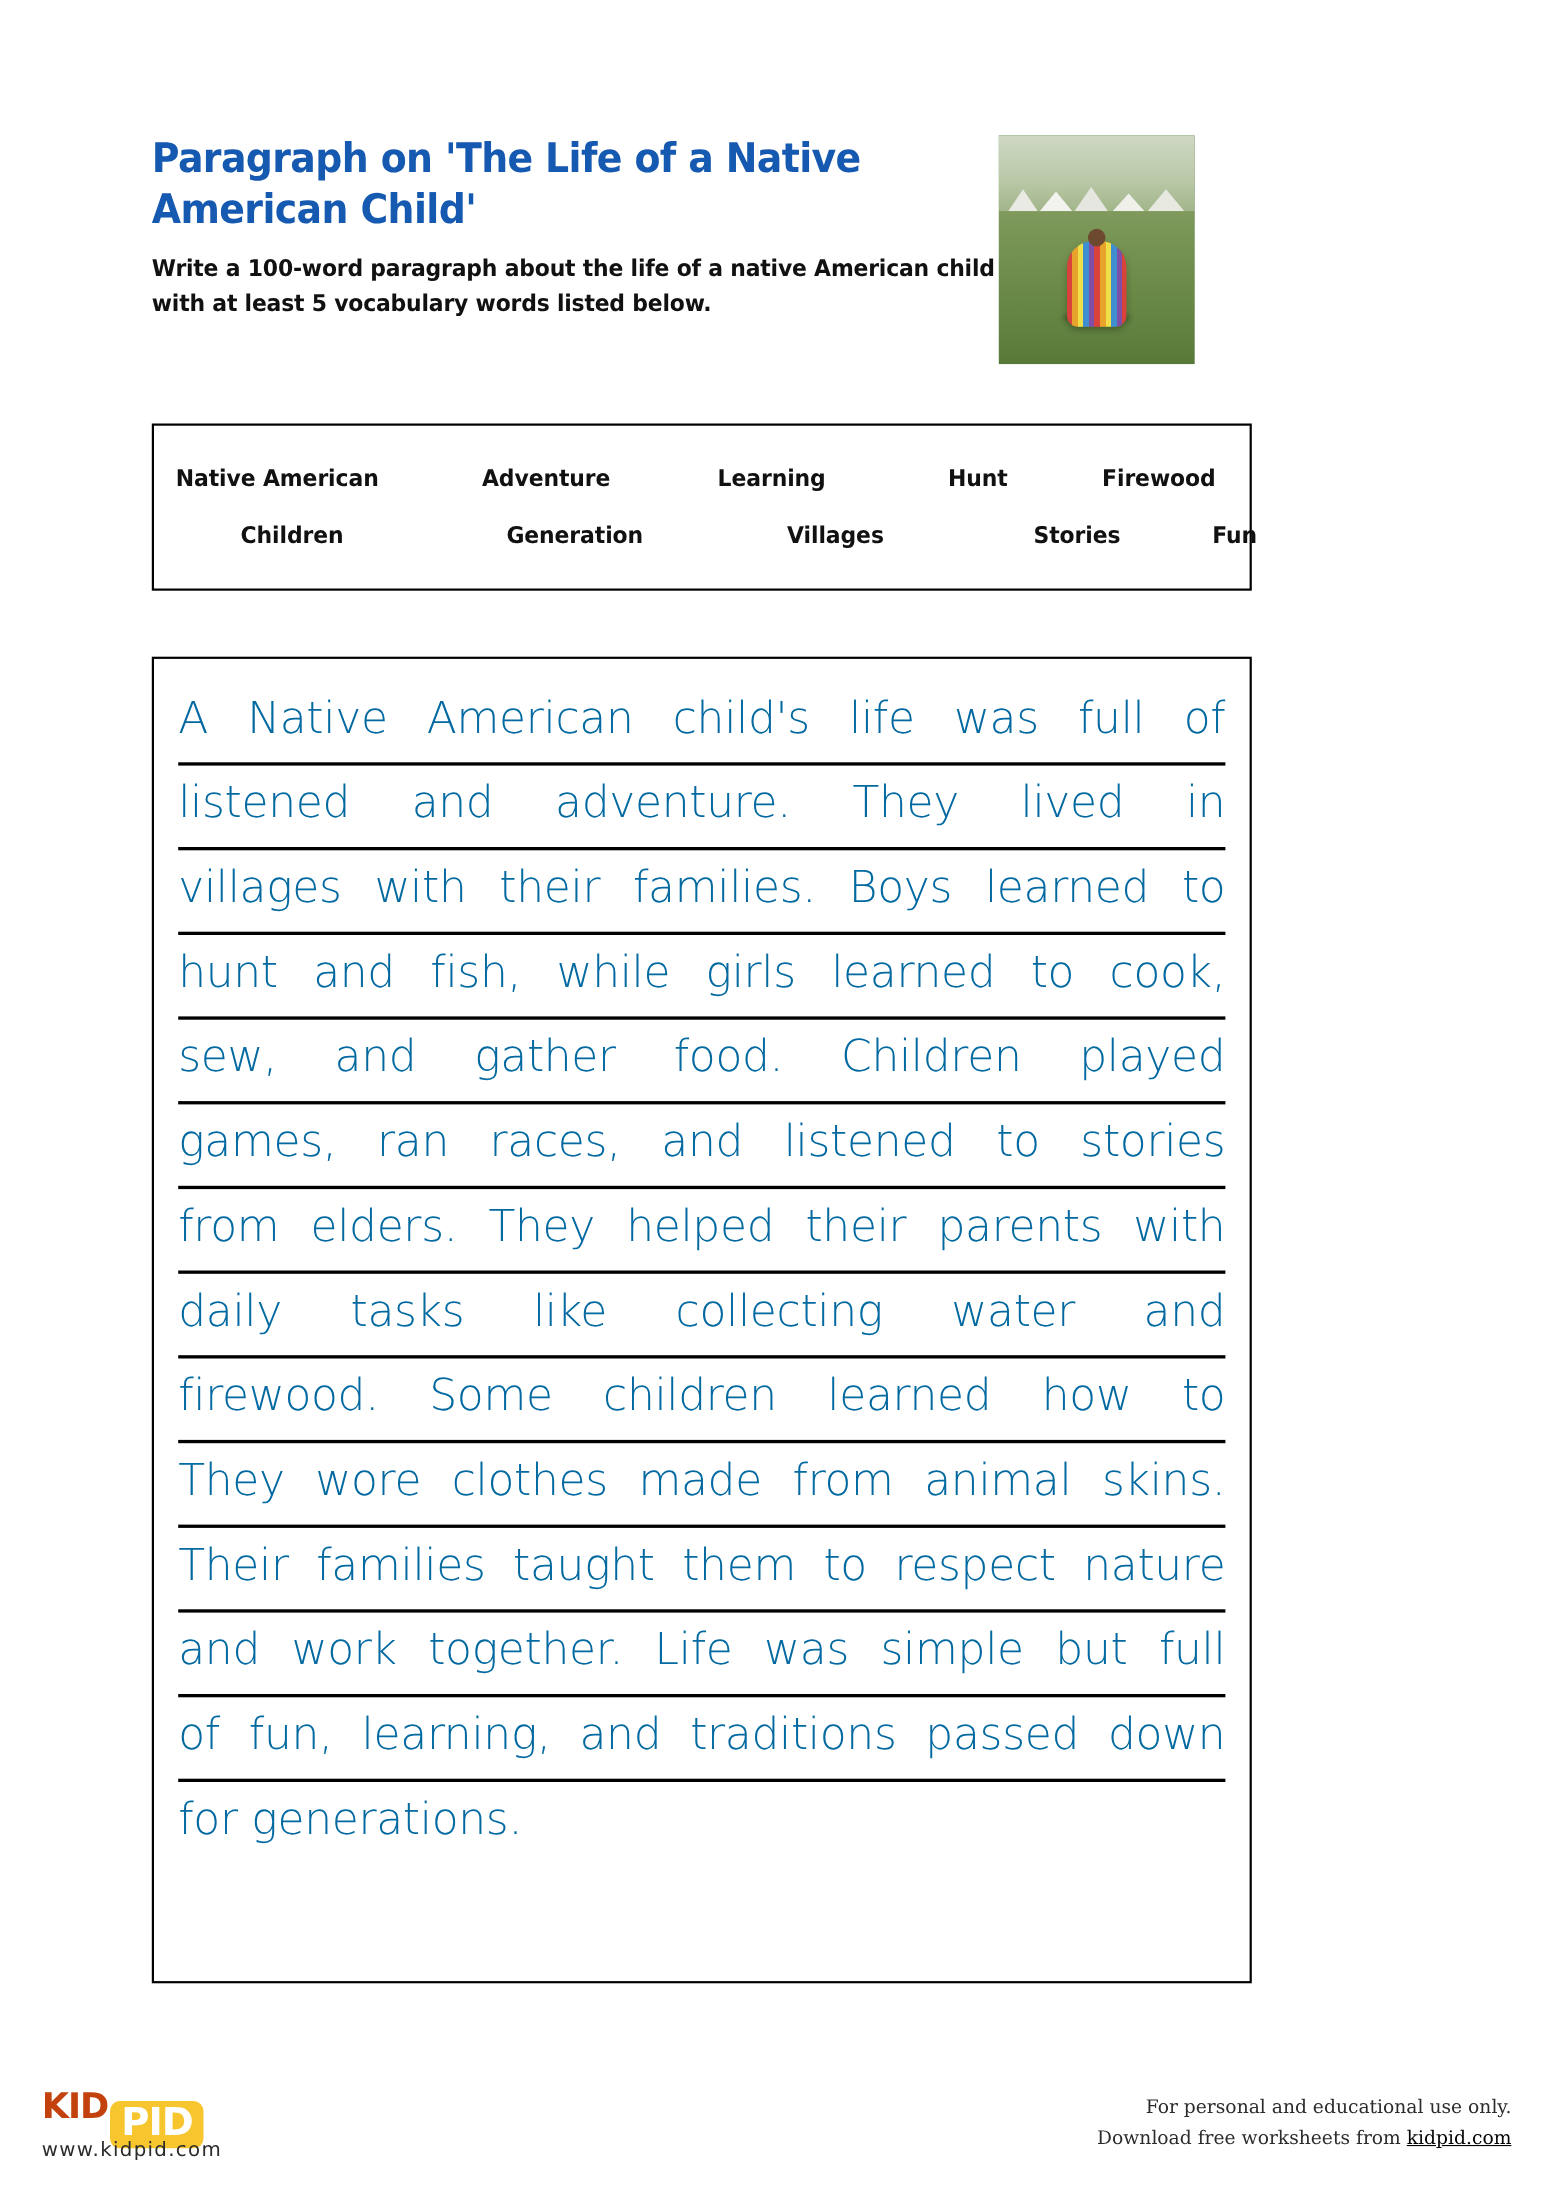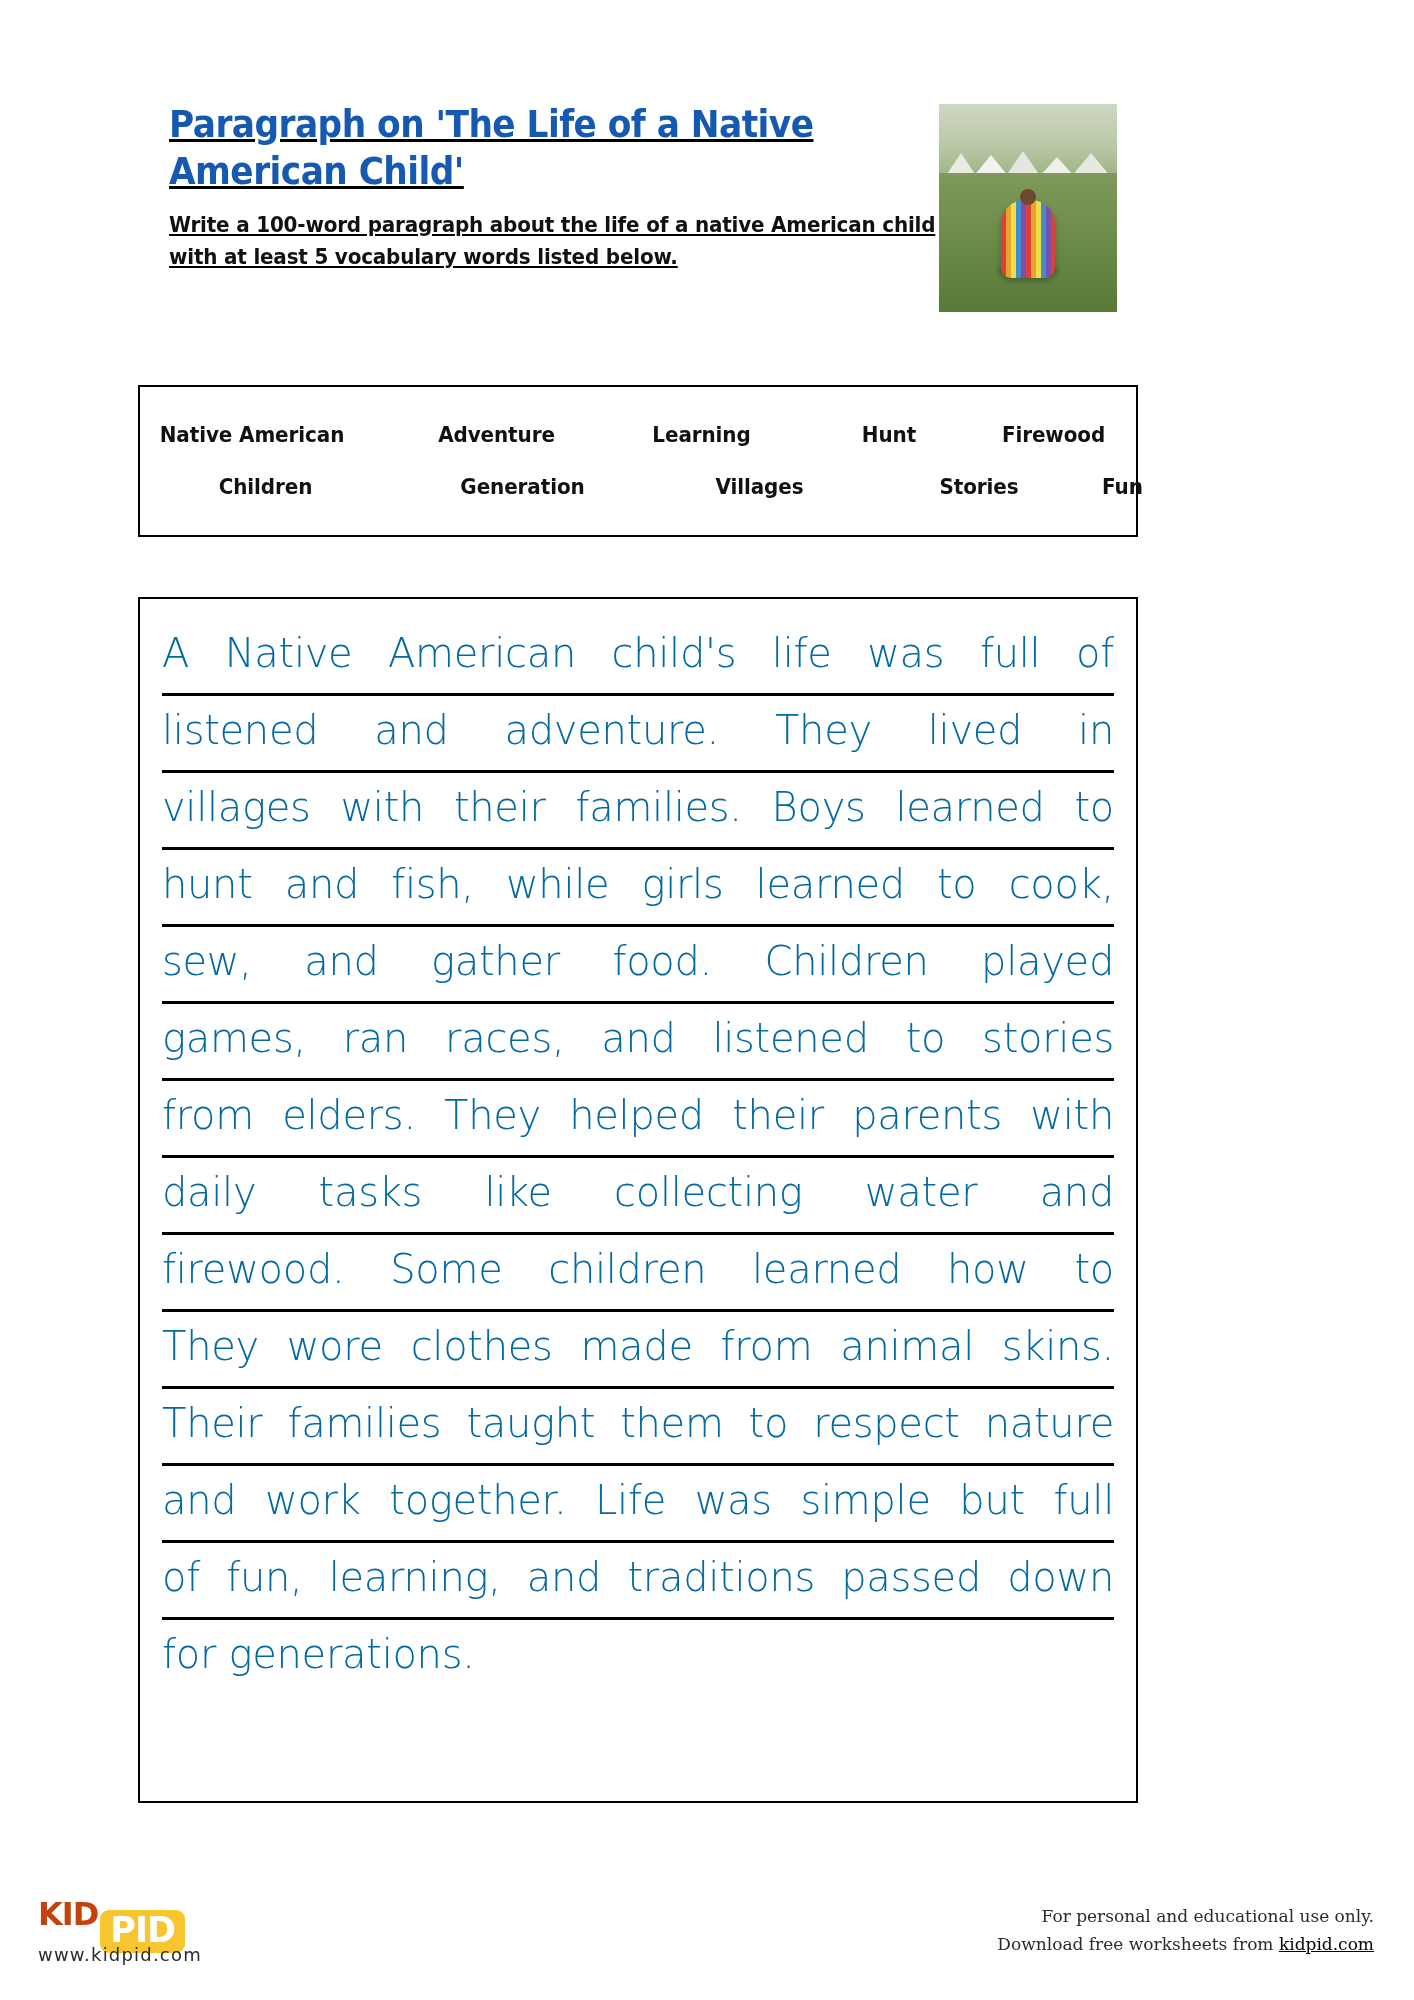--- a/index.html
+++ b/index.html
@@ -18,26 +18,25 @@
   .page {
     position: absolute;
     inset: 0;
     background: #ffffff;
   }
 
   
   .header {
     position: absolute;
     left: 138px;
-    top: 101px;
+    top: 120px;
     width: 1010px;
     display: flex;
     align-items: flex-start;
-    justify-content: center;
-    text-decoration: underline;
+    justify-content: flex-start;
   }
   .header-text {
     width: 770px;
   }
   .worksheet-title {
     font-family: "DejaVu Sans", sans-serif;
     font-weight: bold;
     font-size: 37px;
     line-height: 1.28;
     color: #1559b0;

